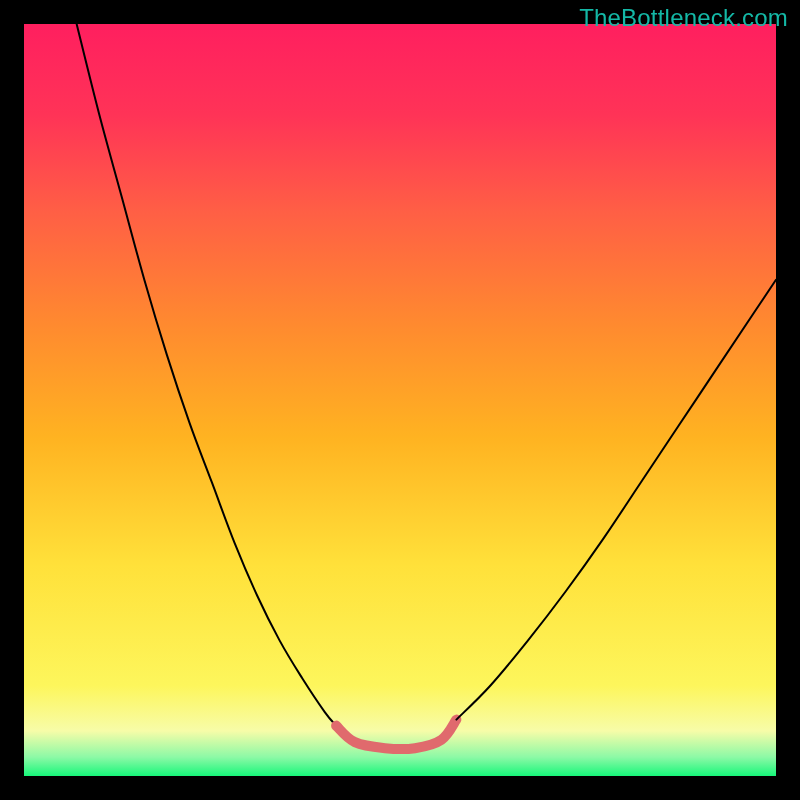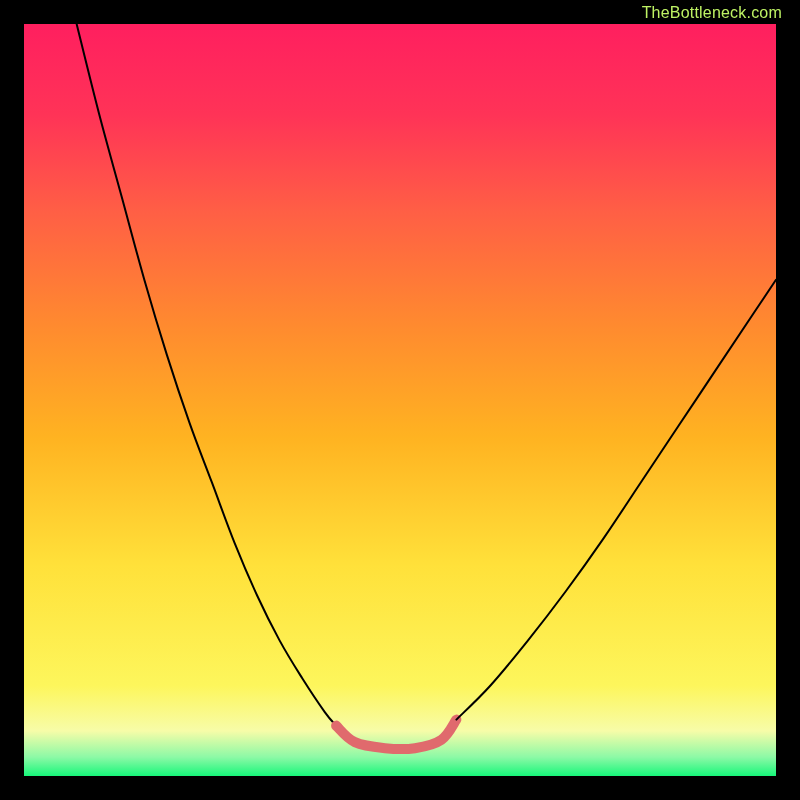--- a/index.html
+++ b/index.html
@@ -43,23 +43,23 @@
       #ff1f5f 100%
     );
   }
   svg.curves {
     position: absolute;
     inset: 0;
   }
   .watermark {
     position: absolute;
     top: 4px;
-    right: 18px;
-    color: #bef264;
-    font-size: 16px;
+    right: 12px;
+    color: #14b8a6;
+    font-size: 24px;
     font-weight: 500;
     letter-spacing: 0.2px;
   }
 </style>
 </head>
 <body>
 
 <div class="frame">
   <div class="plot-area">
     <div class="gradient-bg"></div>

